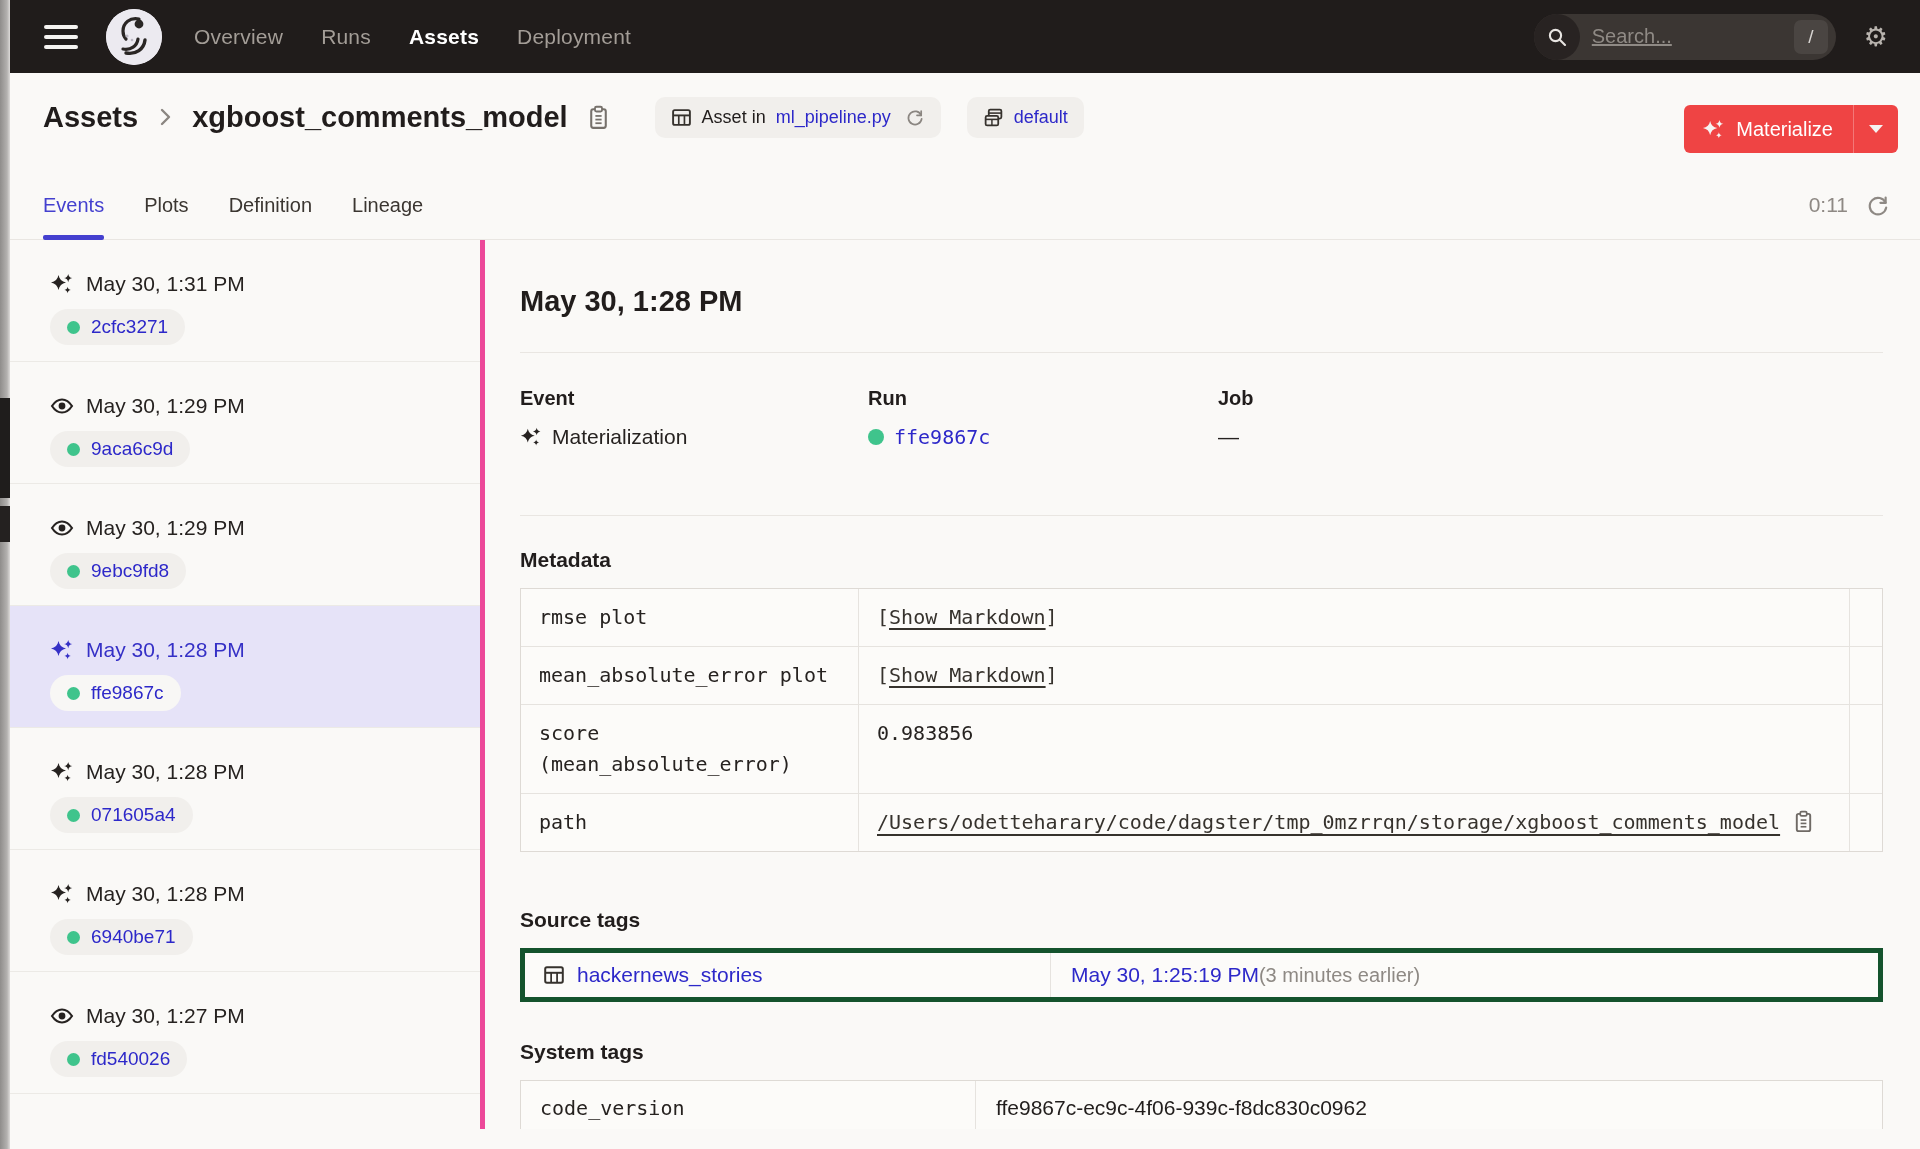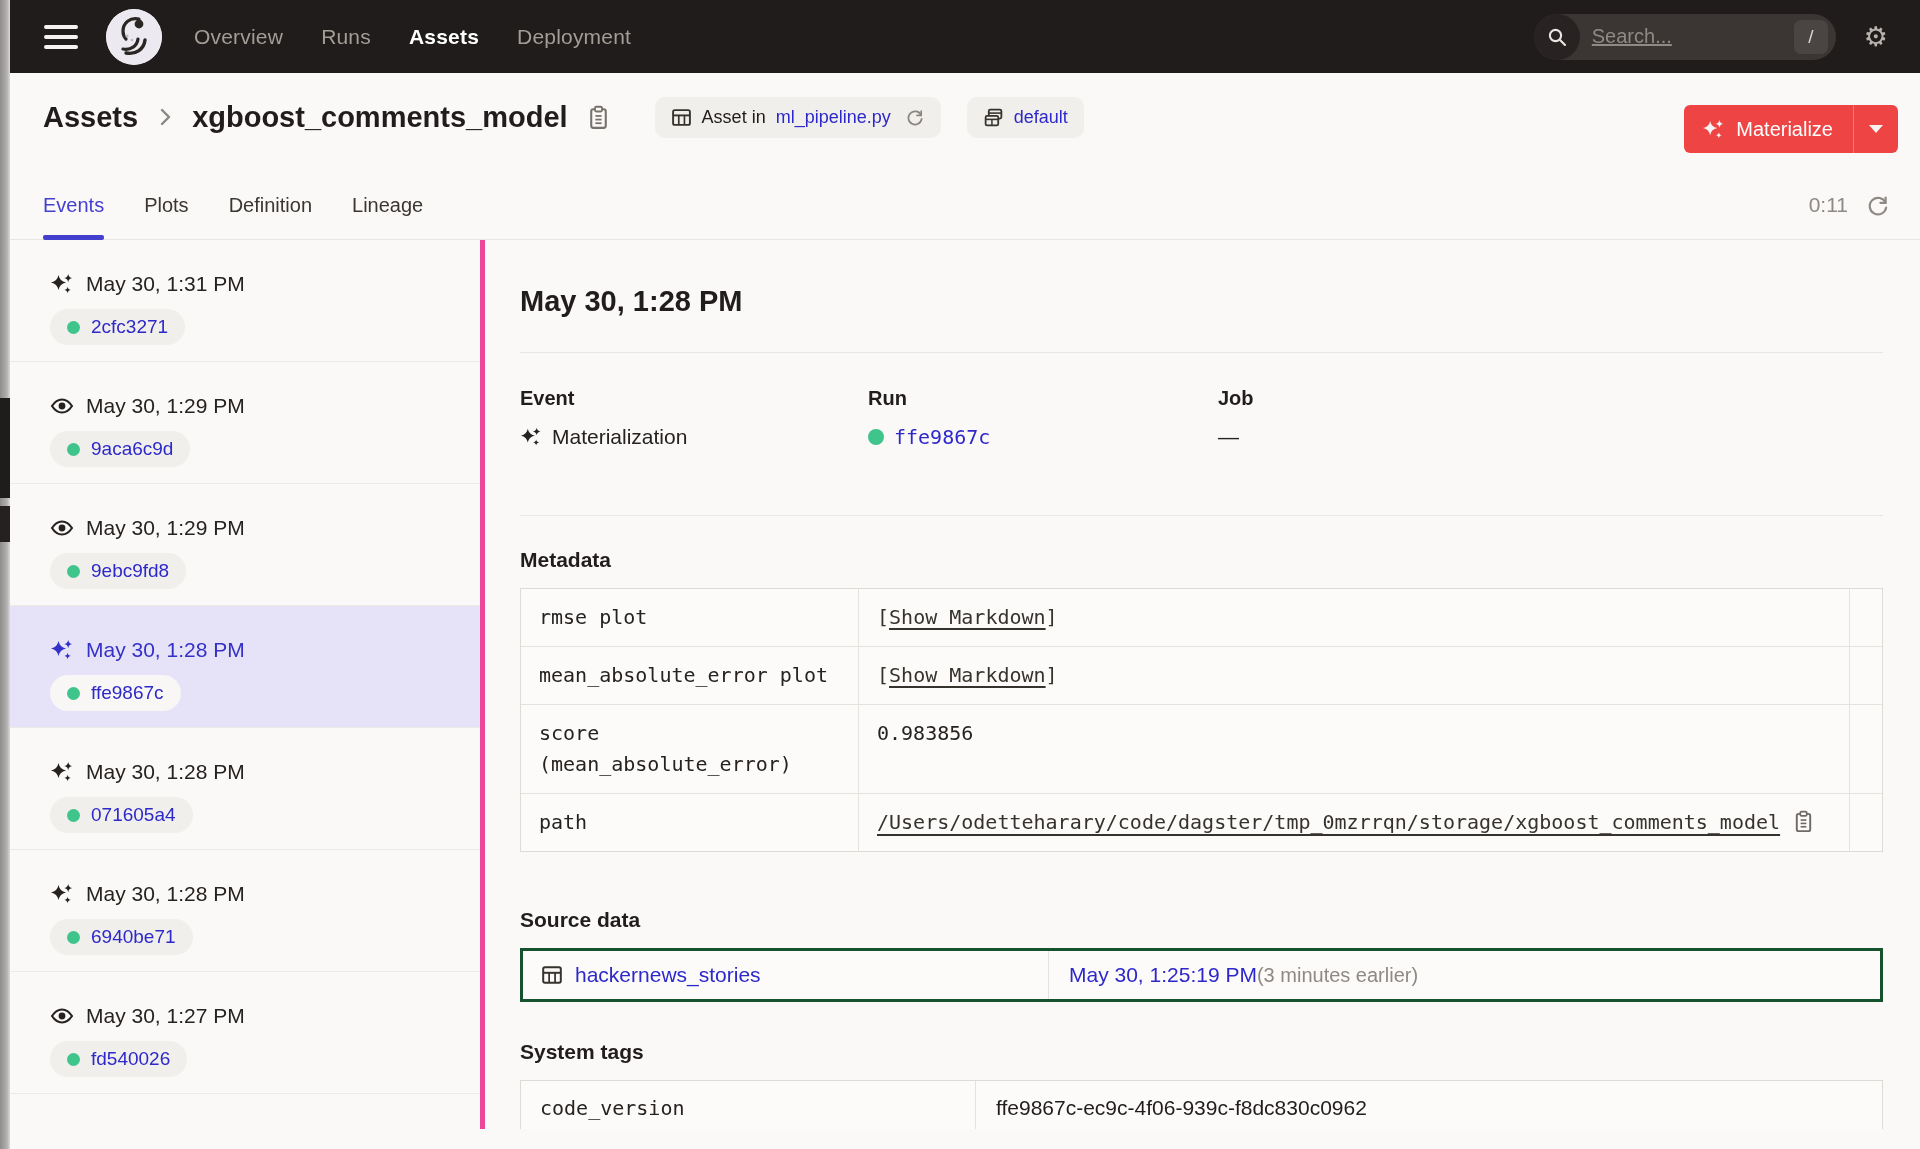--- a/index.html
+++ b/index.html
@@ -87,21 +87,21 @@
   .meta-table { margin-top:16px; border:1px solid #dedad5; background:#fcfbf9; }
   .meta-row { display:flex; border-top:1px solid #e6e3df; }
   .meta-row:first-child { border-top:0; }
   .meta-key { width:338px; flex:none; padding:13px 18px; font-size:20px; line-height:31px; color:#262220; border-right:1px solid #e6e3df; white-space:pre-line; }
   .meta-val { flex:1; padding:13px 18px; font-size:20px; line-height:31px; color:#262220; display:flex; align-items:flex-start; gap:12px; }
   .meta-right { width:33px; flex:none; border-left:1px solid #e6e3df; }
   .md-link { color:#36322d; cursor:pointer; white-space:nowrap; }
   .md-link u { text-underline-offset:4px; }
   .path-link { color:#36322d; text-decoration:underline; text-underline-offset:5px; cursor:pointer; word-break:break-all; }
 
-  .src-table { margin-top:16px; border:3px solid #14532d; background:#fcfbf9; display:flex; height:54px; }
+  .src-table { margin-top:16px; border:5px solid #14532d; background:#fcfbf9; display:flex; height:54px; }
   .src-asset { width:526px; flex:none; border-right:1px solid #e6e3df; display:flex; align-items:center; gap:12px; padding:0 18px; }
   .src-asset .a-name { font-size:21px; }
   .src-when { flex:1; display:flex; align-items:center; gap:0; padding:0 20px; }
   .src-time { font-size:21px; }
   .src-note { font-size:20px; color:#8e8984; }
 
   .tags-table { margin-top:16px; border:1px solid #dedad5; background:#fcfbf9; }
   .tag-row { display:flex; border-top:1px solid #e6e3df; }
   .tag-row:first-child { border-top:0; }
   .tag-key { width:455px; flex:none; padding:15px 19px; font-size:20px; color:#262220; border-right:1px solid #e6e3df; }
@@ -389,21 +389,21 @@
                   <line x1="9" y1="11.5" x2="15" y2="11.5" stroke="#6f6a65" stroke-width="1.7"></line>
                   <line x1="9" y1="15" x2="15" y2="15" stroke="#6f6a65" stroke-width="1.7"></line>
                   <line x1="9" y1="18.5" x2="15" y2="18.5" stroke="#6f6a65" stroke-width="1.7"></line>
                 </svg>
               </span>
             </div>
                    <div class="meta-right"></div>
           </div>
         </div>
 
-      <div class="section-h" style="margin-top:56px;">Source data</div>
+      <div class="section-h" style="margin-top:56px;">Source tags</div>
       <div class="src-table">
         <div class="src-asset">
           <svg width="22" height="22" viewBox="0 0 20 20">
               <rect x="2" y="3" width="16" height="14" rx="1.6" fill="none" stroke="#36322d" stroke-width="1.8"></rect>
               <line x1="2" y1="8" x2="18" y2="8" stroke="#36322d" stroke-width="1.8"></line>
               <line x1="7.4" y1="8" x2="7.4" y2="17" stroke="#36322d" stroke-width="1.6"></line>
               <line x1="12.8" y1="8" x2="12.8" y2="17" stroke="#36322d" stroke-width="1.6"></line>
             </svg>
           <span class="a-name link">hackernews_stories</span>
         </div>

